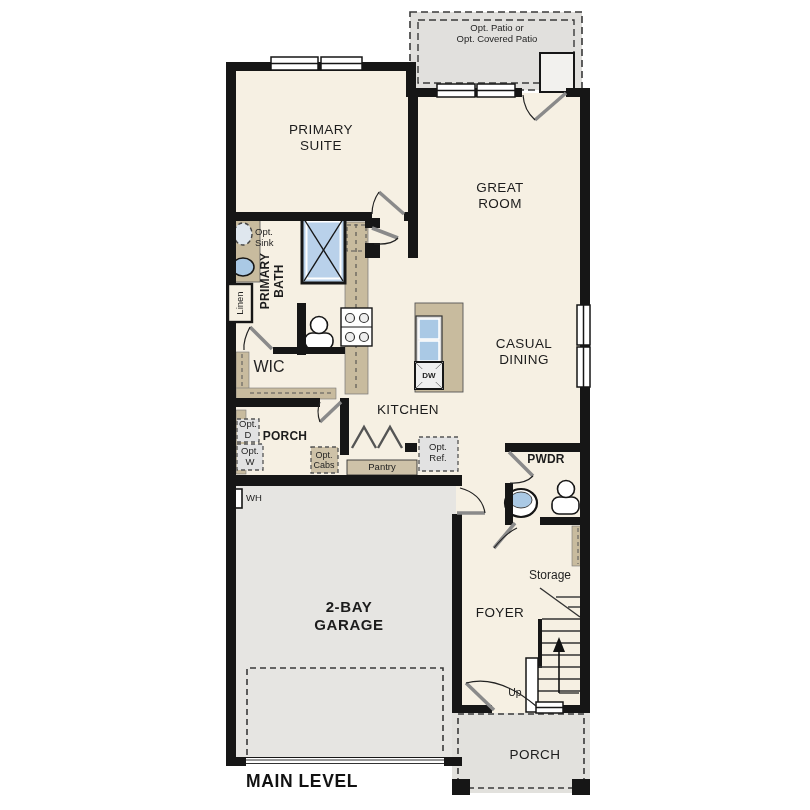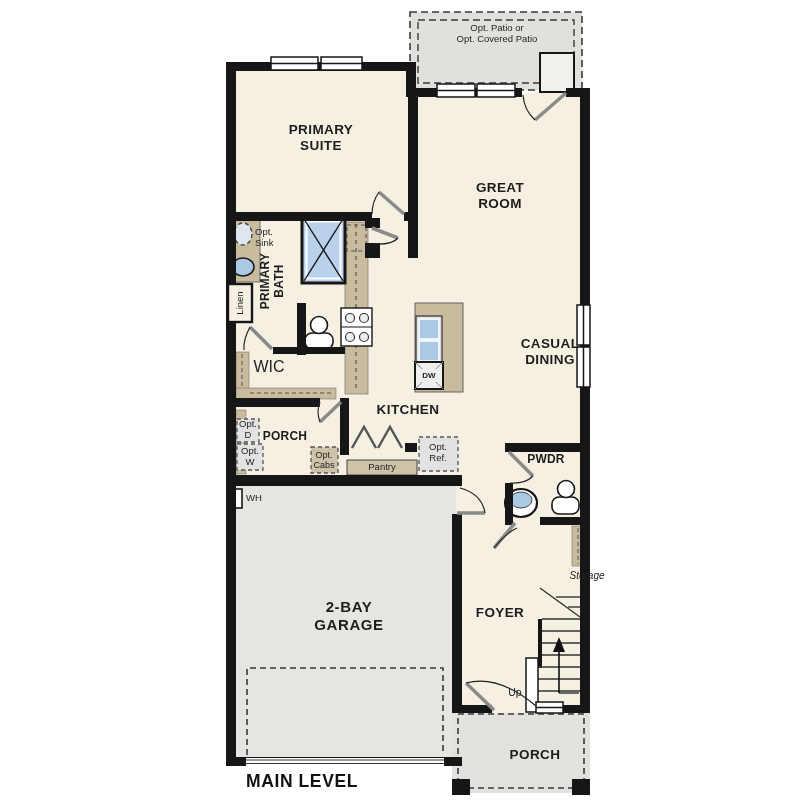--- a/index.html
+++ b/index.html
@@ -6,21 +6,21 @@
   .plan {
     position:relative; width:810px; height:810px; background:#fff;
     font-family:"Liberation Sans", sans-serif; overflow:hidden;
   }
   .plan svg { position:absolute; left:0; top:0; }
   .lbl {
     position:absolute; transform:translate(-50%,-50%);
     white-space:pre-line; text-align:center; color:#1c1c1c; line-height:1.18;
     font-family:"Liberation Sans", sans-serif; pointer-events:none;
   }
-  .room   { font-weight:bold; font-size:13.5px; letter-spacing:.4px; }
+  .room   { font-weight:normal; font-size:13.5px; letter-spacing:.4px; }
   .room-lg{ font-weight:bold; font-size:15px;   letter-spacing:.6px; }
   .room-sm{ font-weight:bold; font-size:12px;   letter-spacing:.2px; }
   .small  { font-size:9.5px; color:#232323; line-height:1.15; }
   .tiny   { font-size:8px;  color:#232323; font-weight:bold; }
   .rot    { transform:translate(-50%,-50%) rotate(-90deg); }
   .left-anch { transform:translate(0,-50%); text-align:left; }
   .title  {
     position:absolute; font-weight:bold; font-size:17.5px; letter-spacing:.6px;
     color:#111; white-space:nowrap; font-family:"Liberation Sans", sans-serif;
   }
@@ -277,36 +277,36 @@
 SUITE</div>
 <div class="lbl room" style="left:500px; top:196px;">GREAT
 ROOM</div>
 <div class="lbl small left-anch" style="left:255px; top:238px; text-align:left;">Opt.
 Sink</div>
 <div class="lbl rot room-sm" style="left:272px; top:281px;">PRIMARY
 BATH</div>
 <div class="lbl rot small" style="left:240px; top:303px;">Linen</div>
 <div class="lbl small" style="left:269px; top:367px; font-size:16px;">WIC</div>
 <div class="lbl room" style="left:408px; top:410px;">KITCHEN</div>
-<div class="lbl room" style="left:524px; top:352px;margin-left:26px;">CASUAL
+<div class="lbl room" style="left:524px; top:352px;">CASUAL
 DINING</div>
 <div class="lbl room-sm" style="left:285px; top:436px;">PORCH</div>
 <div class="lbl small" style="left:248px; top:430px;">Opt.
 D</div>
 <div class="lbl small" style="left:250px; top:457px;">Opt.
 W</div>
 <div class="lbl small" style="left:324px; top:460px; font-size:9px;">Opt.
 Cabs</div>
 <div class="lbl small" style="left:382px; top:467px;">Pantry</div>
 <div class="lbl small" style="left:438px; top:453px;">Opt.
 Ref.</div>
 <div class="lbl room-sm" style="left:546px; top:459px;">PWDR</div>
 <div class="lbl small" style="left:254px; top:498px;">WH</div>
 <div class="lbl room-lg" style="left:349px; top:616px;">2-BAY
 GARAGE</div>
 <div class="lbl room" style="left:500px; top:613px;">FOYER</div>
-<div class="lbl small" style="left:587px; top:576px; font-size:10px;font-style:italic;">Storage</div>
+<div class="lbl small" style="left:550px; top:576px; font-size:12px;">Storage</div>
 <div class="lbl small" style="left:515px; top:692px; font-size:10.5px;">Up</div>
 <div class="lbl room" style="left:524px; top:755px;padding-left:22px;">PORCH</div>
 <div class="lbl tiny" style="left:429px; top:376px;">DW</div>
 <div class="title" style="left:226px; top:771px;margin-left:20px;">MAIN LEVEL</div>
 
 </div>
 
 </body></html>

